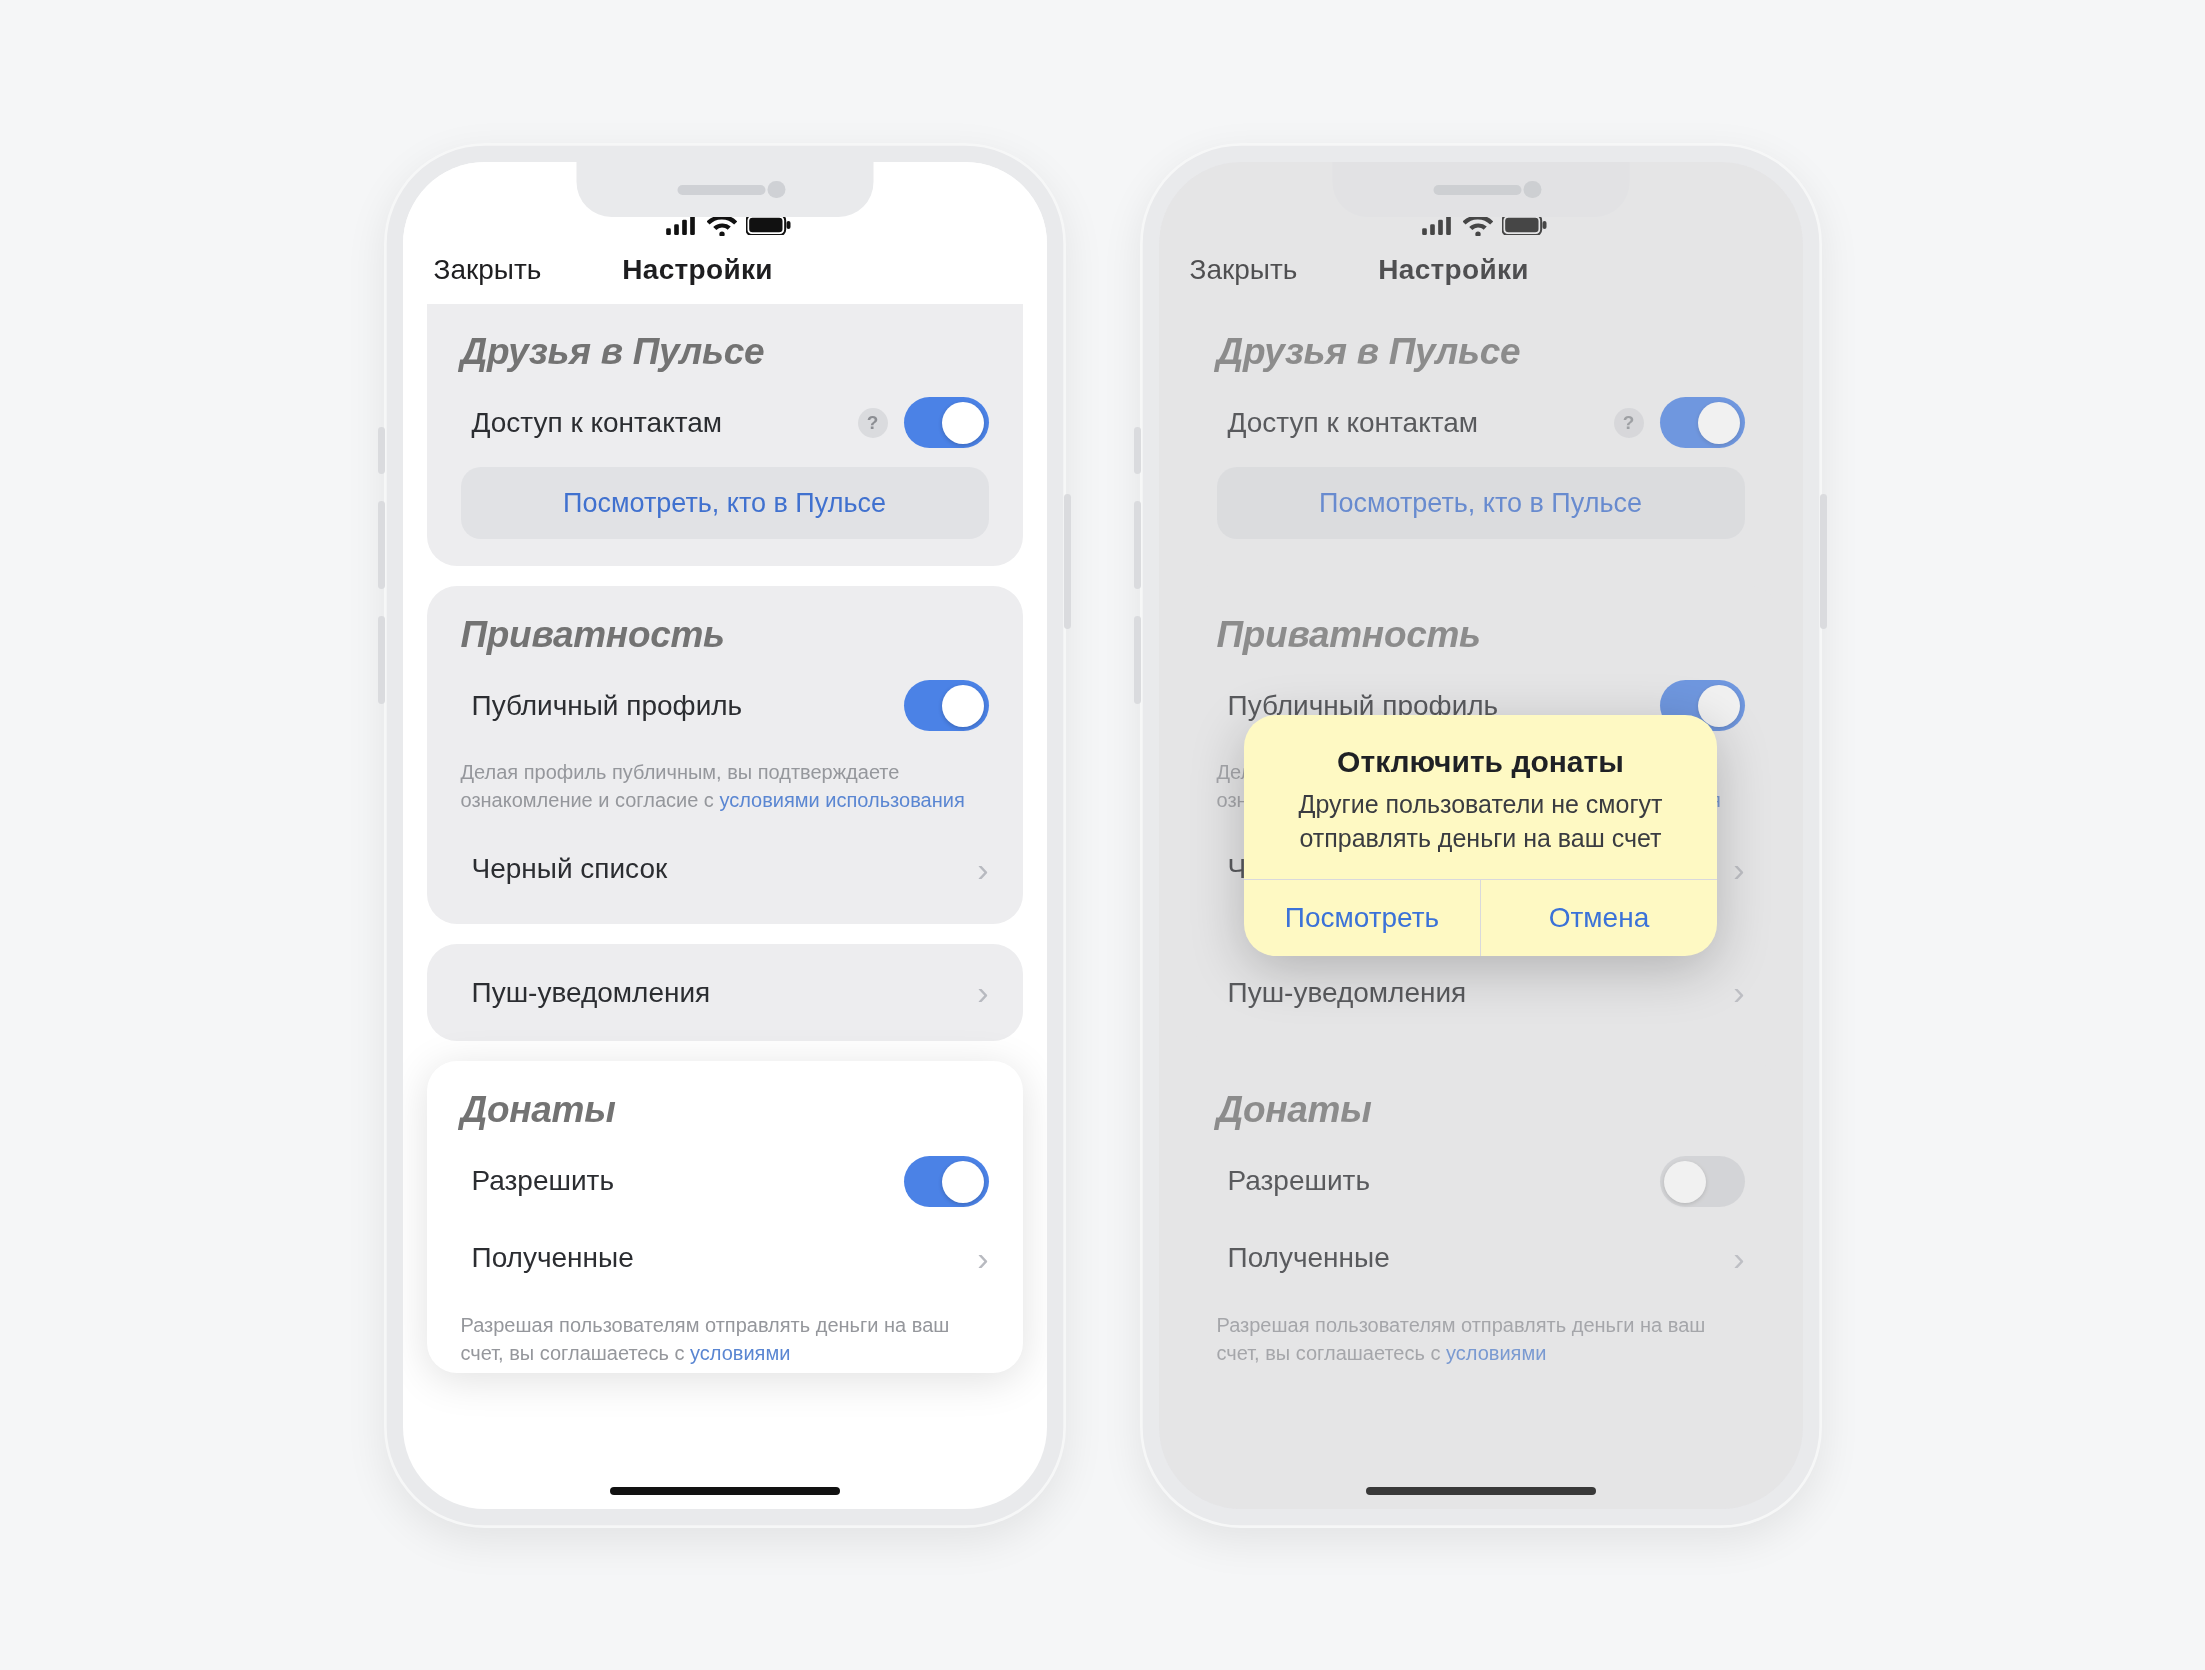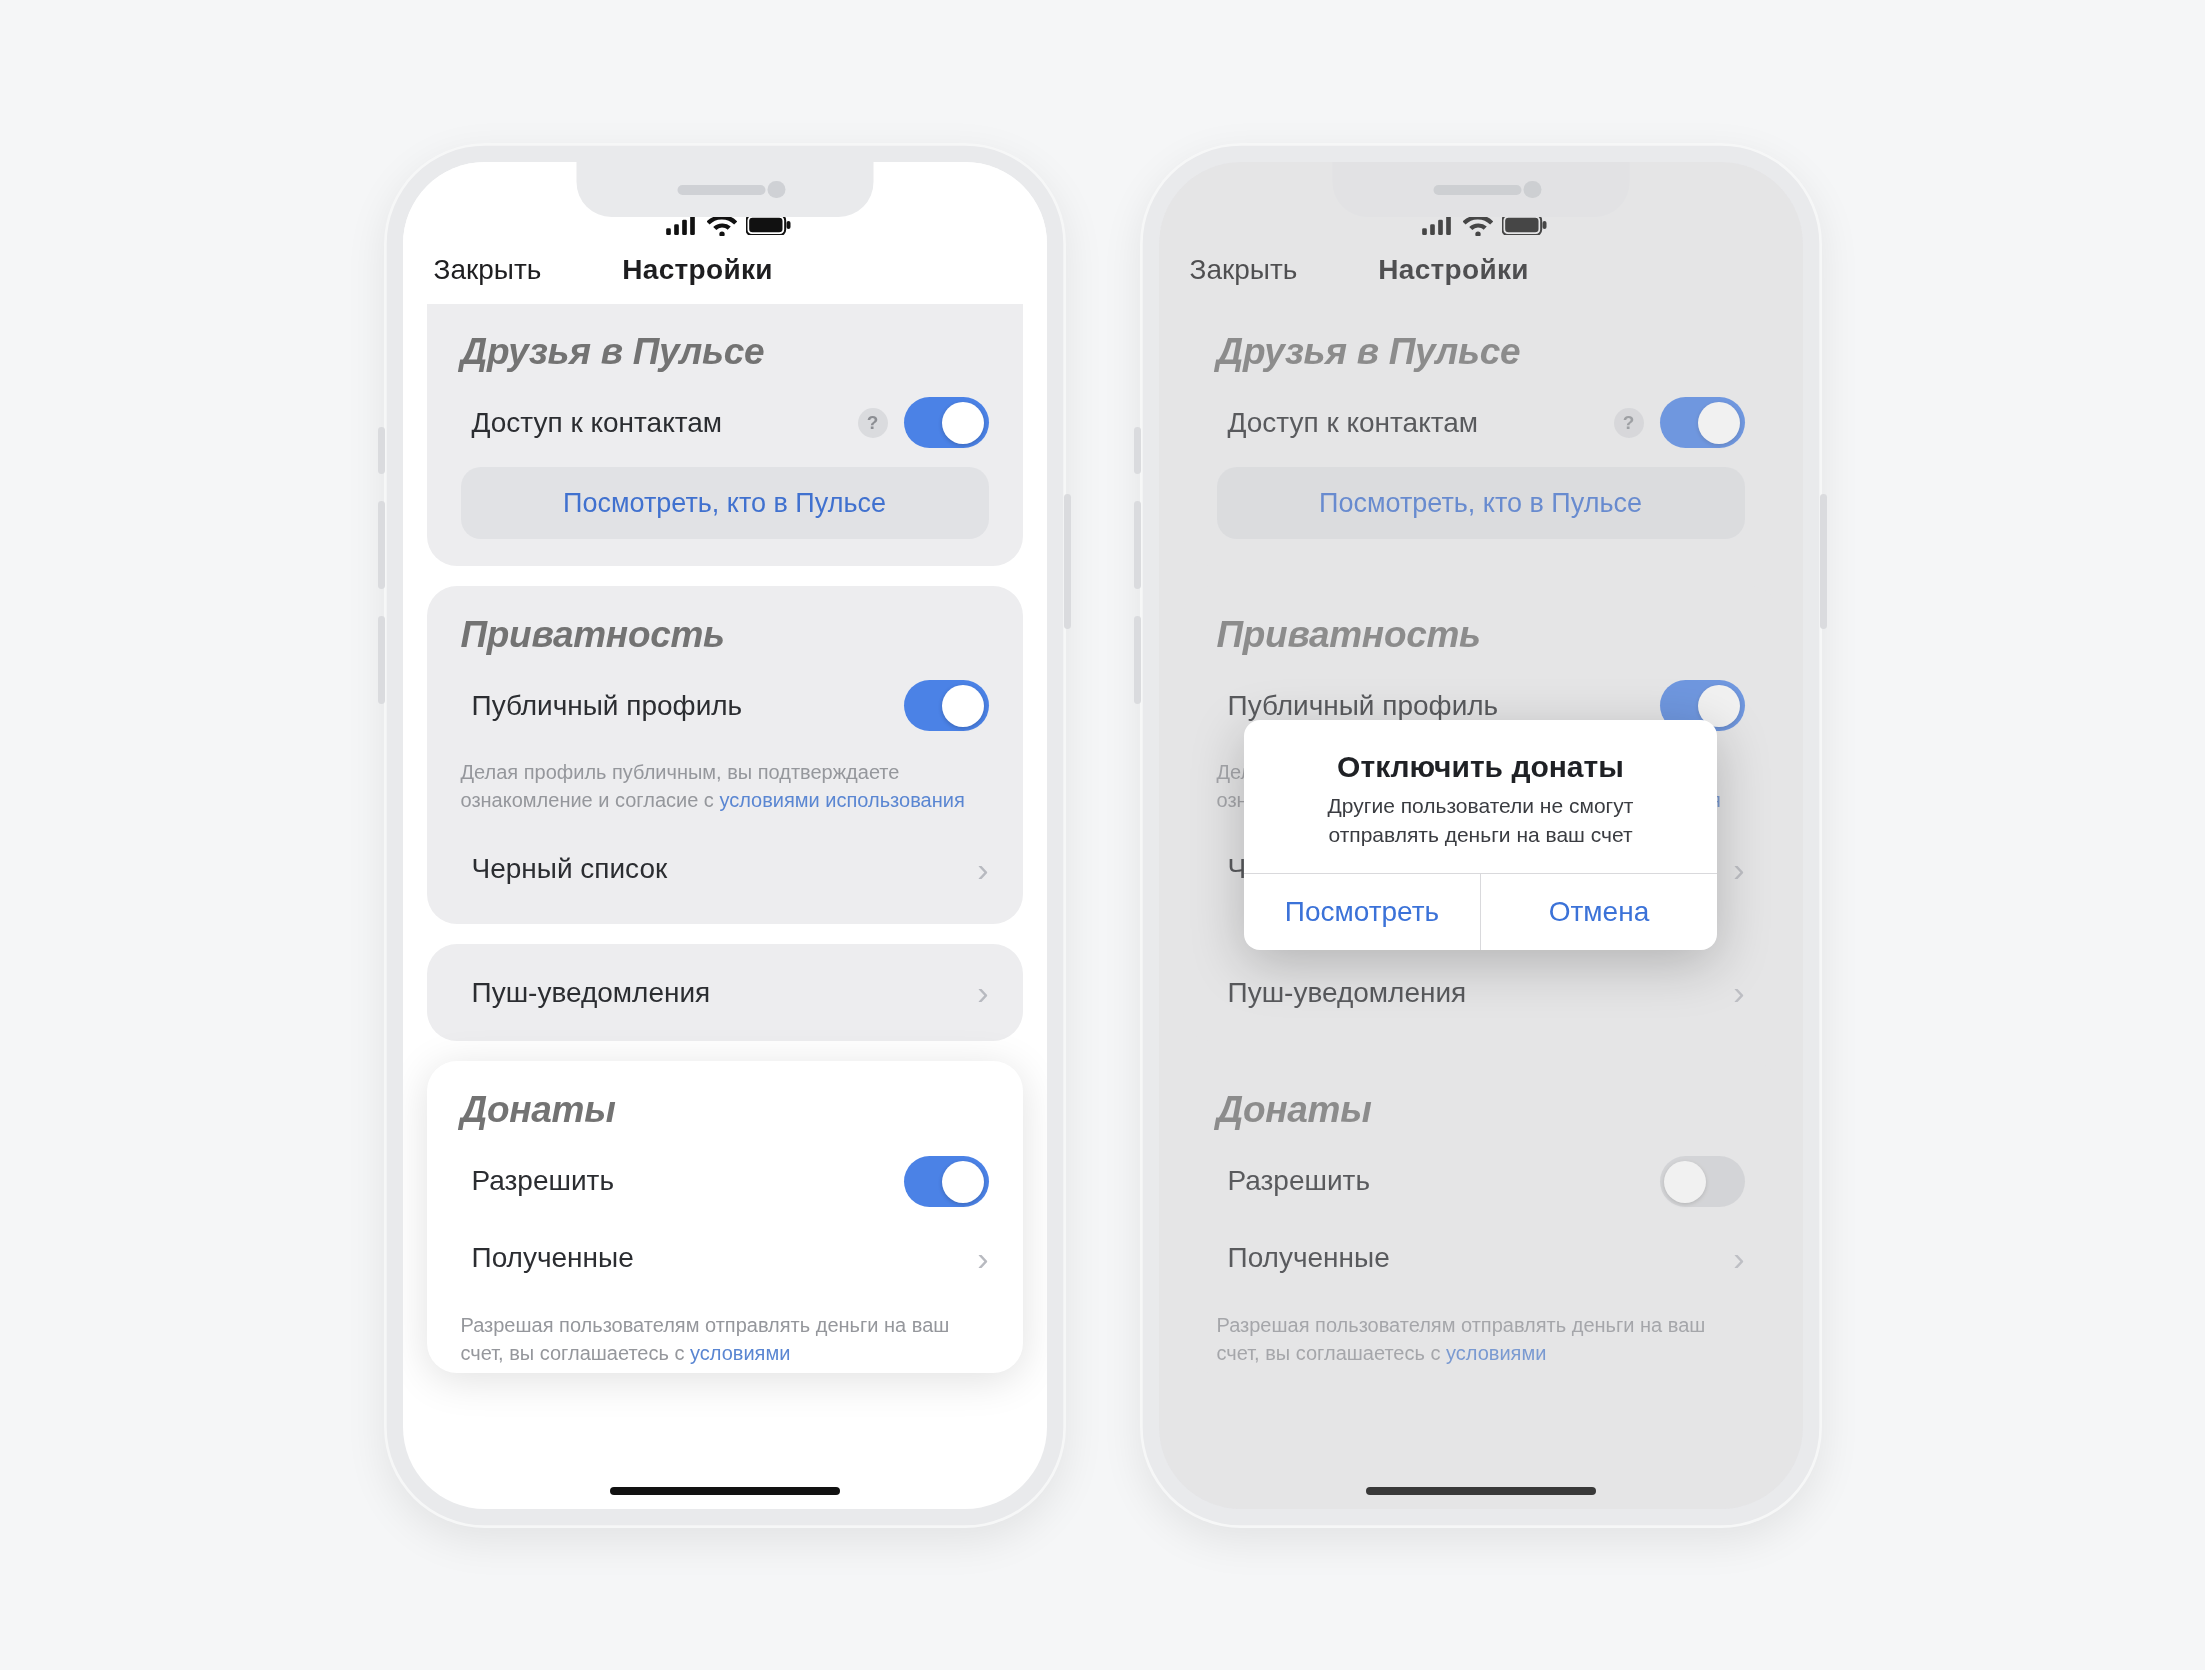--- a/index.html
+++ b/index.html
@@ -173,28 +173,28 @@
   }
   
   .alert-backdrop {
     position:absolute; inset:0;
     background: rgba(200,200,200,0.22);
     z-index: 70;
     display:flex; align-items:center; justify-content:center;
   }
   .alert {
     width: 473px;
-    background: #ffffff;
-    border-radius: 16px;
+    background: #fef9c3;
+    border-radius: 32px;
     overflow: hidden;
     box-shadow: 0 13.5px 54px rgba(0,0,0,0.22);
   }
   .alert-body { padding: 30px 27px 23px 27px; text-align:center; }
   .alert-title { font-size: 30px; font-weight:600; color:#1f2125; margin-bottom:8px;}
-  .alert-msg { font-size: 21px; color:#3a3c41; line-height:1.38; }
+  .alert-msg { font-size: 25px; color:#3a3c41; line-height:1.38; }
   .alert-buttons { display:flex; border-top: 1.4px solid #d9d9dc; }
   .alert-btn {
     flex:1; height:76px; display:flex; align-items:center; justify-content:center;
     font-size:28px; color:#3b72d8;
   }
   .alert-btn + .alert-btn { border-left: 1.4px solid #d9d9dc; }
   .screen.dimmed .content-wrapper .card,
   .screen.dimmed .content-wrapper .card.highlight { background:#ededef; box-shadow:none;}
   .screen.dimmed { background:#ededef; }
   .screen.dimmed .statusbar,

